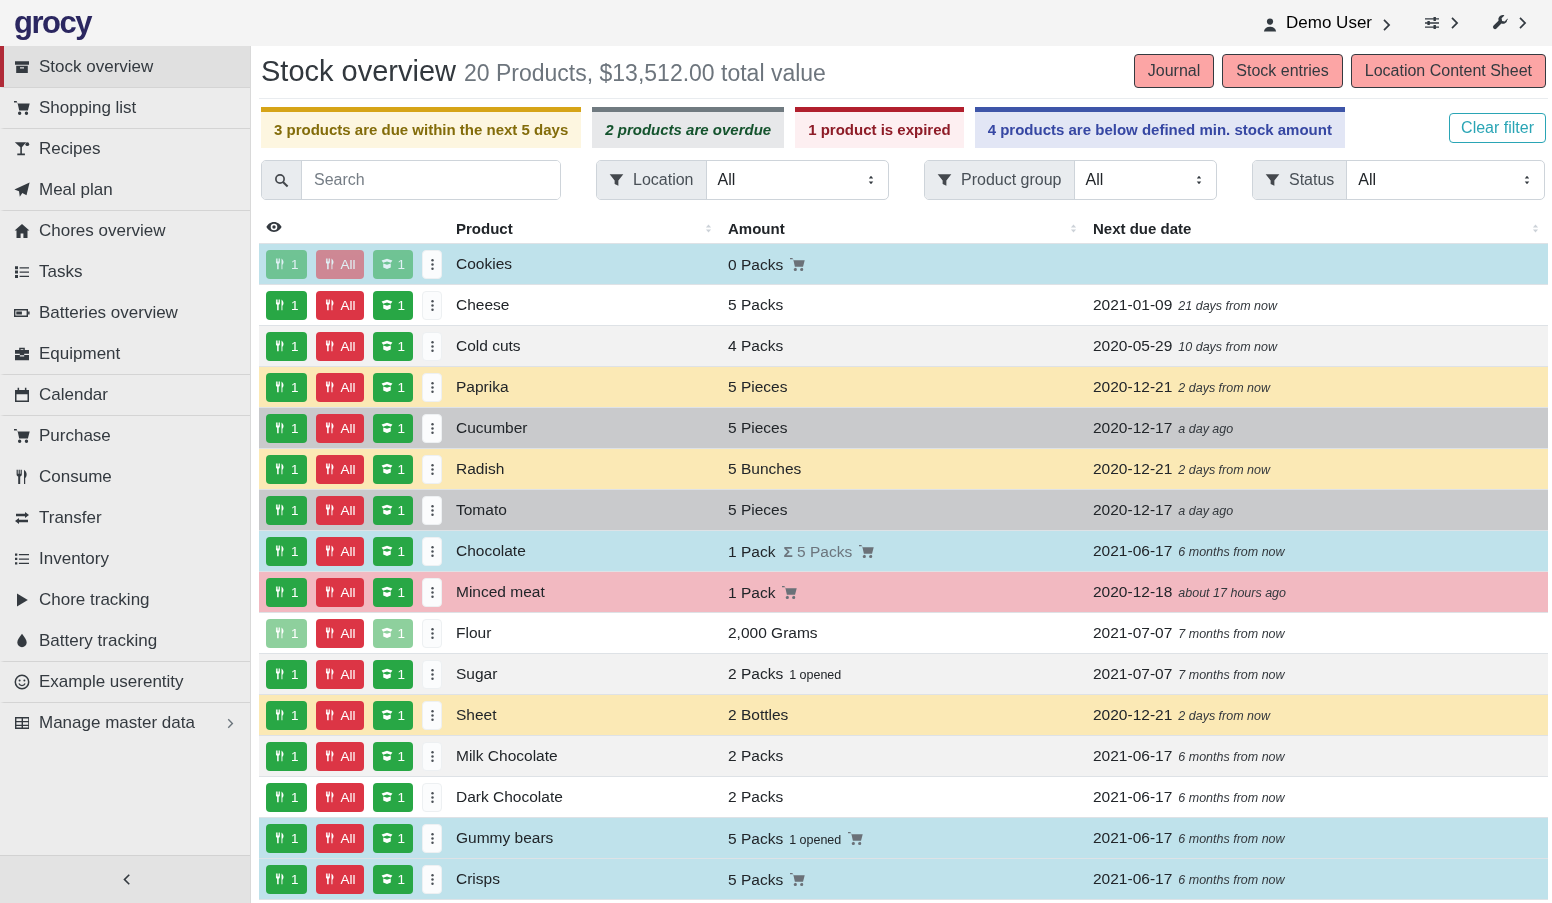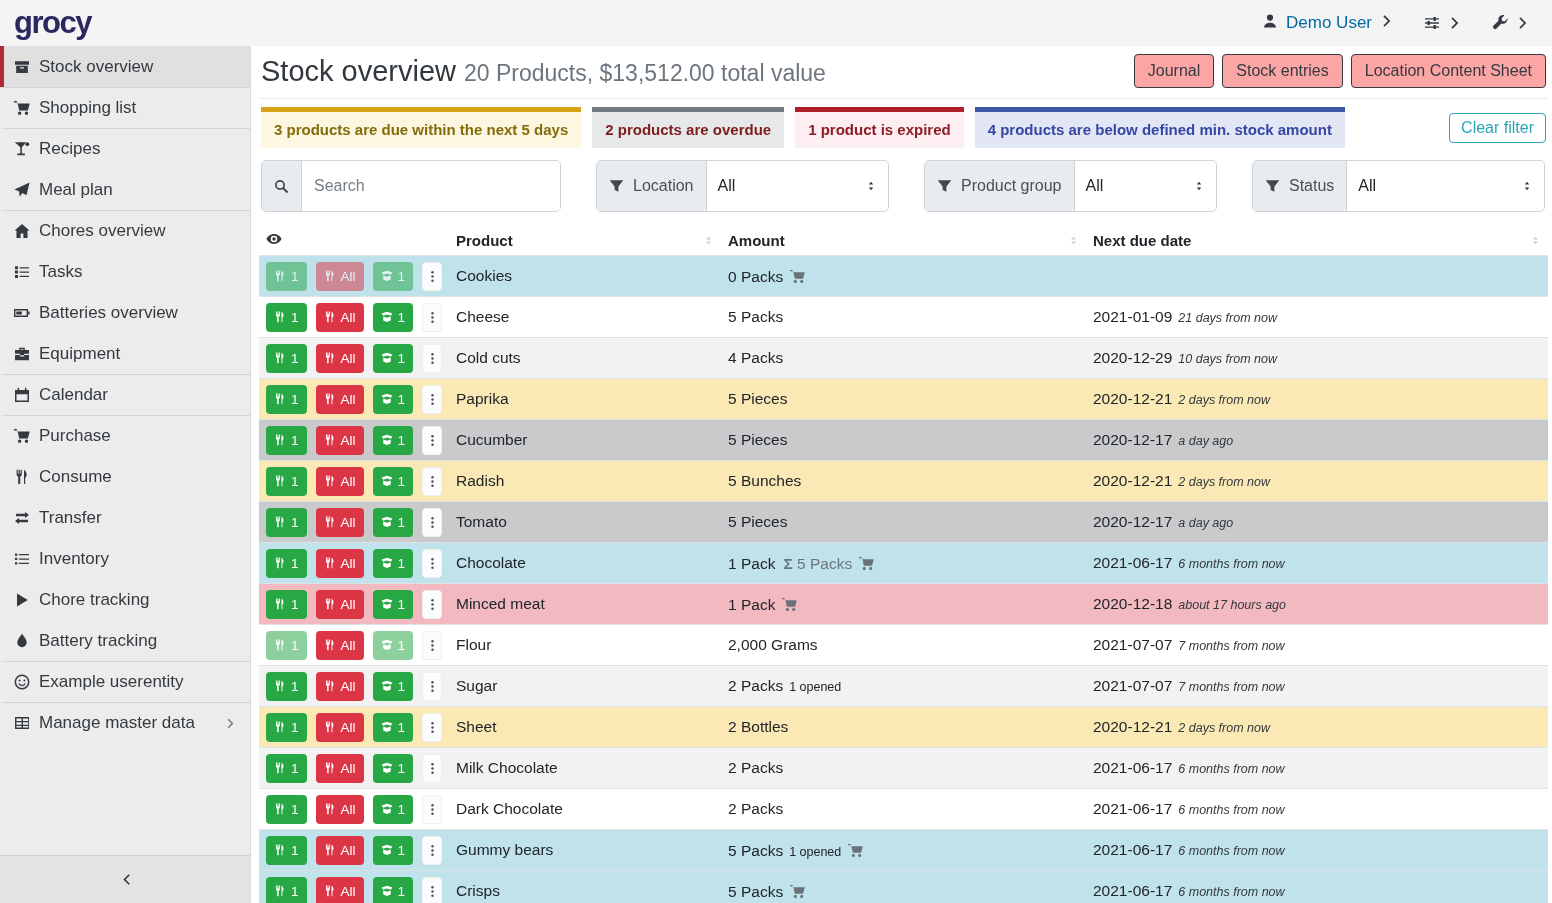--- a/index.html
+++ b/index.html
@@ -5,21 +5,21 @@
   * { box-sizing: border-box; margin: 0; padding: 0; }
   html,body { width:1552px; height:903px; overflow:hidden; background:#fff;
     font-family:"Liberation Sans", sans-serif; color:#212529; }
   #app { display:grid; grid-template-columns:251px 1301px; grid-template-rows:46px 857px; height:903px;border-radius:24px; }
 
   
   .navbar { grid-column:1/3; display:flex; justify-content:space-between; align-items:center;
     background:#f4f4f4; padding:0 20px 0 14px; }
   .brand { font-size:31px; font-weight:800; letter-spacing:-1.5px; color:#2b2760; }
   .nav-right { display:flex; align-items:center; gap:28px; }
-  .nav-item { display:flex; align-items:flex-start; gap:8px; font-size:17px; color:#0369a1; cursor:default; }
+  .nav-item { display:flex; align-items:flex-end; gap:8px; font-size:17px; color:#000000; cursor:default; }
   .nav-item .icon { font-size:16px; color:#333a41; }
   .nav-chev { font-size:11px; color:#9aa1a8; }
 
   
   .sidebar { grid-row:2; grid-column:1; background:#ececec; border-right:1px solid #d9d9d9; position:relative; }
   .sidebar-item { height:41px; display:flex; align-items:center; gap:9px; padding:0 12px 0 10px;
     font-size:17px; color:#343a40; border-left:4px solid transparent; cursor:default; }
   .sidebar-item.divider { border-top:1px solid #d4d4d4; }
   .sidebar-item.active { background:#e0e0e0; border-left-color:#b02a37; }
   .sb-ic { font-size:16px; color:#343a40; }
@@ -36,29 +36,29 @@
   .page-subtitle { font-size:23px; font-weight:400; color:#6d757d; margin-left:8px; }
   .title-buttons { display:flex; gap:8px; }
   .btn-outline-dark { background:#fca5a5; border:1px solid #343a40; border-radius:4px; color:#343a40;
     font-size:16px; padding:7px 13px; font-family:inherit; }
 
   
   .notices-row { display:flex; align-items:center; gap:11px; margin:8px 2px 12px 2px; }
   #notices-list { display:flex; gap:11px; align-items:stretch; }
   .notice { border-top:5px solid; font-weight:700; font-size:15px; padding:9px 13px 10px 13px; white-space:nowrap; }
   .n-duesoon  { border-color:#d6a417; background:#fdf6e0; color:#836c0a; }
-  .n-overdue  { border-color:#707a80; background:#e7e8ea; color:#7f1d1d; }
+  .n-overdue  { border-color:#707a80; background:#e7e8ea; color:#14532d;font-style:italic; }
   .n-expired  { border-color:#b11f2d; background:#fdeff1; color:#8e1c27; }
   .n-belowmin { border-color:#3e55a8; background:#e2e6f5; color:#3647a3; }
   .clear-filter { margin-left:auto; background:#fff; border:1px solid #2aa5b5; color:#2aa5b5;
     border-radius:4px; font-size:16px; padding:5px 11px; font-family:inherit; }
 
   
   .filters-row { display:flex; gap:35px; margin:4px 2px 14px 2px; }
-  .input-group { display:flex; border:1px solid #ced4da; border-radius:5px; height:52px; overflow:hidden; background:#fff; }
+  .input-group { display:flex; border:1px solid #ced4da; border-radius:5px; height:40px; overflow:hidden; background:#fff; }
   .ig-prepend { background:#e9ecef; border-right:1px solid #ced4da; display:flex; align-items:center; gap:9px;
     padding:12px 12px; color:#495057; font-size:16px; }
   .ig-prepend .icon { font-size:15px; color:#44484d; }
   .search-group { width:300px; }
   .search-input { border:none; outline:none; flex:1; padding:0 12px; font-size:16px; color:#495057; font-family:inherit; }
   .search-input::placeholder { color:#757d85; }
   .filter-group { width:293px; }
   .select { flex:1; display:flex; align-items:center; justify-content:space-between; padding:0 11px; font-size:16px; color:#212529; }
   .updown { font-size:12px; color:#343a40; }
 
@@ -563,21 +563,21 @@
                       <circle cx="8" cy="2.8" r="1.5"></circle>
                       <circle cx="8" cy="8" r="1.5"></circle>
                       <circle cx="8" cy="13.2" r="1.5"></circle>
                     </svg>
                   </span>
                 </button>
               </div>
             </td>
             <td class="cell-product">Cold cuts</td>
             <td class="cell-amount"><span class="amt-main">4 Packs</span></td>
-            <td class="cell-date"><span class="date-main">2020-12-29</span><span class="date-rel">10 days from now</span></td>
+            <td class="cell-date"><span class="date-main">2020-05-29</span><span class="date-rel">10 days from now</span></td>
           </tr>
           <tr class="row duesoon">
             <td class="cell-actions">
               <div class="actions">
                 <button class="btn-sm green">
                   <span class="icon ">
                     <svg viewBox="0 0 16 16" fill="currentColor" xmlns="http://www.w3.org/2000/svg">
                       <path d="M2.6.8h1.2v4h.8v-4h1.2v4h.8v-4h1.2v4.7c0 1-.7 1.8-1.6 2V15H4.2V7.5c-.9-.2-1.6-1-1.6-2zM10 .8c2.5 1.7 3.4 4.8 2.1 7.3l-.9 1V15H10z"></path>
                     </svg>
                   </span>

